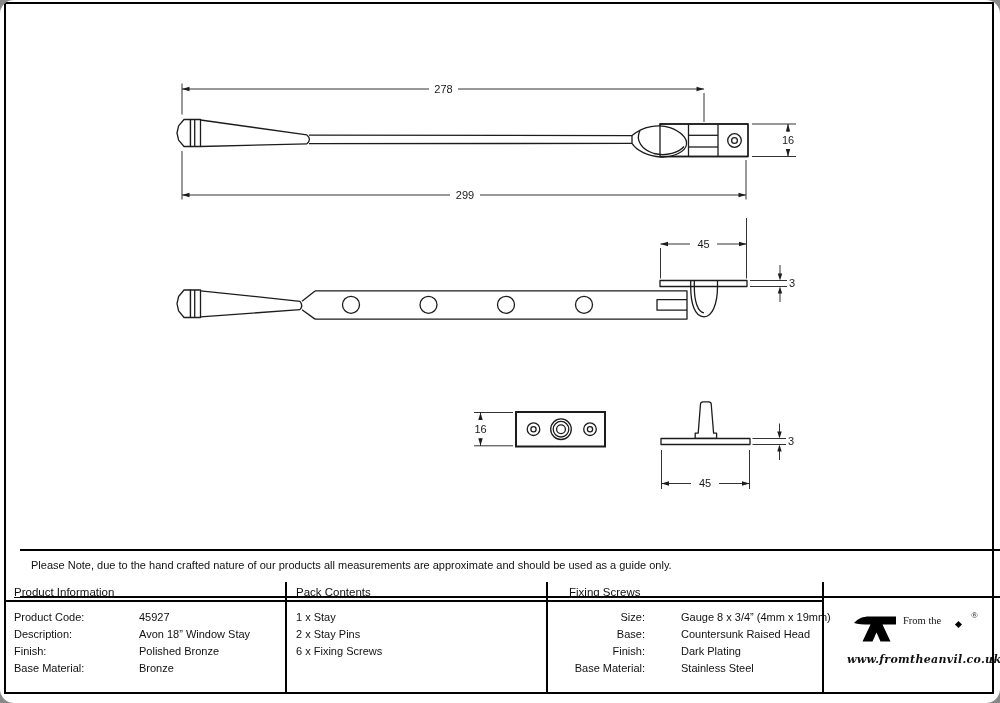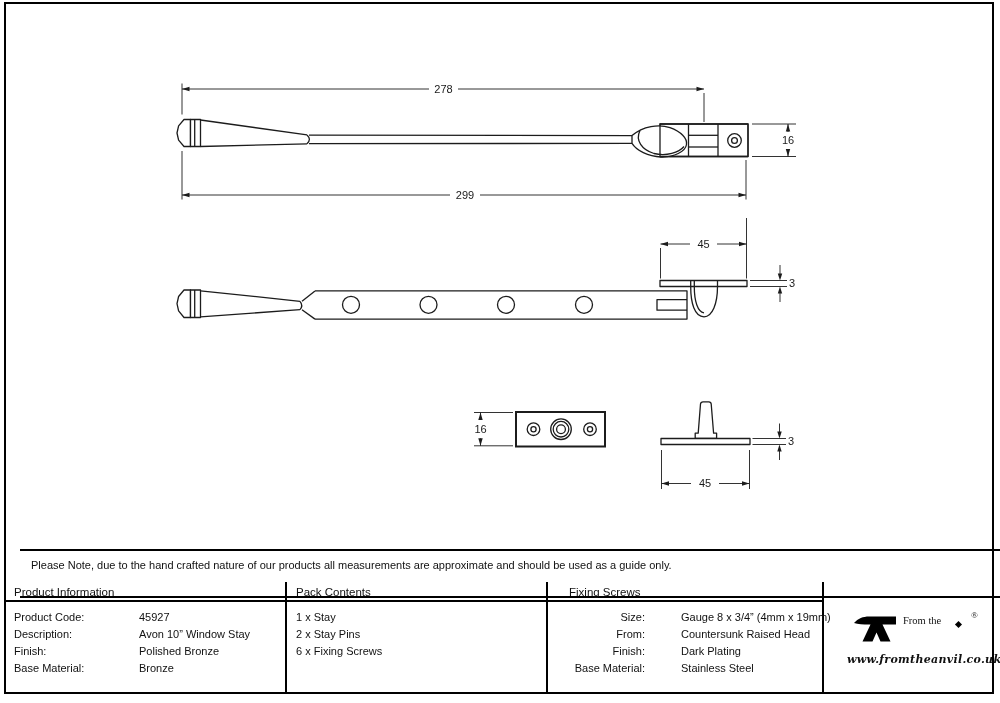--- a/index.html
+++ b/index.html
@@ -1,26 +1,26 @@
 <!DOCTYPE html>
 <html><head>
 <meta charset="utf-8">
 <style>
   html,body{margin:0;padding:0;background:#888;}
   .page{position:relative;width:1000px;height:703px;background:#fff;overflow:hidden;
-        font-family:"Liberation Sans",sans-serif;color:#111;}
+        font-family:"Liberation Sans",sans-serif;color:#111;border-radius:14px;}
   .frame{position:absolute;left:4px;top:2px;width:990px;height:692px;
          border:2px solid #000;box-sizing:border-box;}
   .drawing-svg{position:absolute;left:0;top:0;}
   .note-bar{position:absolute;left:4px;top:549px;width:990px;height:49px;
             border-top:2px solid #000;border-bottom:2px solid #000;box-sizing:border-box;margin-left:16px;}
   .note-text{position:absolute;left:11px;top:0;line-height:29px;font-size:11px;color:#111;}
   .vline{position:absolute;top:582px;height:112px;width:0;border-left:2px solid #000;}
   .hdr-line{position:absolute;left:4px;top:600px;width:819px;height:0;border-top:2px solid #000;}
-  .th{position:absolute;top:585px;font-size:11.5px;line-height:15px;color:#111;}
+  .th{position:absolute;top:585px;font-size:11.5px;line-height:15px;color:#111;text-decoration:underline;}
   .cell{position:absolute;top:609px;font-size:11px;}
   .cell .row{height:17px;line-height:17px;white-space:nowrap;display:flex;gap:36px;}
   .lbl1{display:inline-block;width:89px;flex:none;}
   .lbl3{display:inline-block;width:88px;flex:none;text-align:right;}
   .logo{position:absolute;left:823px;top:602px;width:171px;height:92px;}
   .logo .anvil-svg{position:absolute;left:30px;top:11px;}
   .logo .fromthe{position:absolute;left:80px;top:13px;font-family:"Liberation Serif",serif;
                  font-size:10.5px;line-height:11px;}
   .logo .diamond{position:absolute;left:133px;top:20px;width:5px;height:5px;background:#000;
                  transform:rotate(45deg);}
@@ -201,21 +201,21 @@
   <div class="th" style="left:296px">Pack Contents</div>
   <div class="th" style="left:569px">Fixing Screws</div>
 
   <div class="cell" style="left:14px">
     <div class="row">
       <span class="lbl1">Product Code:</span>
       <span>45927</span>
     </div>
     <div class="row">
       <span class="lbl1">Description:</span>
-      <span>Avon 10” Window Stay</span>
+      <span>Avon 18” Window Stay</span>
     </div>
     <div class="row">
       <span class="lbl1">Finish:</span>
       <span>Polished Bronze</span>
     </div>
     <div class="row">
       <span class="lbl1">Base Material:</span>
       <span>Bronze</span>
     </div>
   </div>
@@ -225,21 +225,21 @@
     <div class="row">2 x Stay Pins</div>
     <div class="row">6 x Fixing Screws</div>
   </div>
 
   <div class="cell" style="left:557px">
     <div class="row">
       <span class="lbl3">Size:</span>
       <span>Gauge 8 x 3/4” (4mm x 19mm)</span>
     </div>
     <div class="row">
-      <span class="lbl3">From:</span>
+      <span class="lbl3">Base:</span>
       <span>Countersunk Raised Head</span>
     </div>
     <div class="row">
       <span class="lbl3">Finish:</span>
       <span>Dark Plating</span>
     </div>
     <div class="row">
       <span class="lbl3">Base Material:</span>
       <span>Stainless Steel</span>
     </div>

